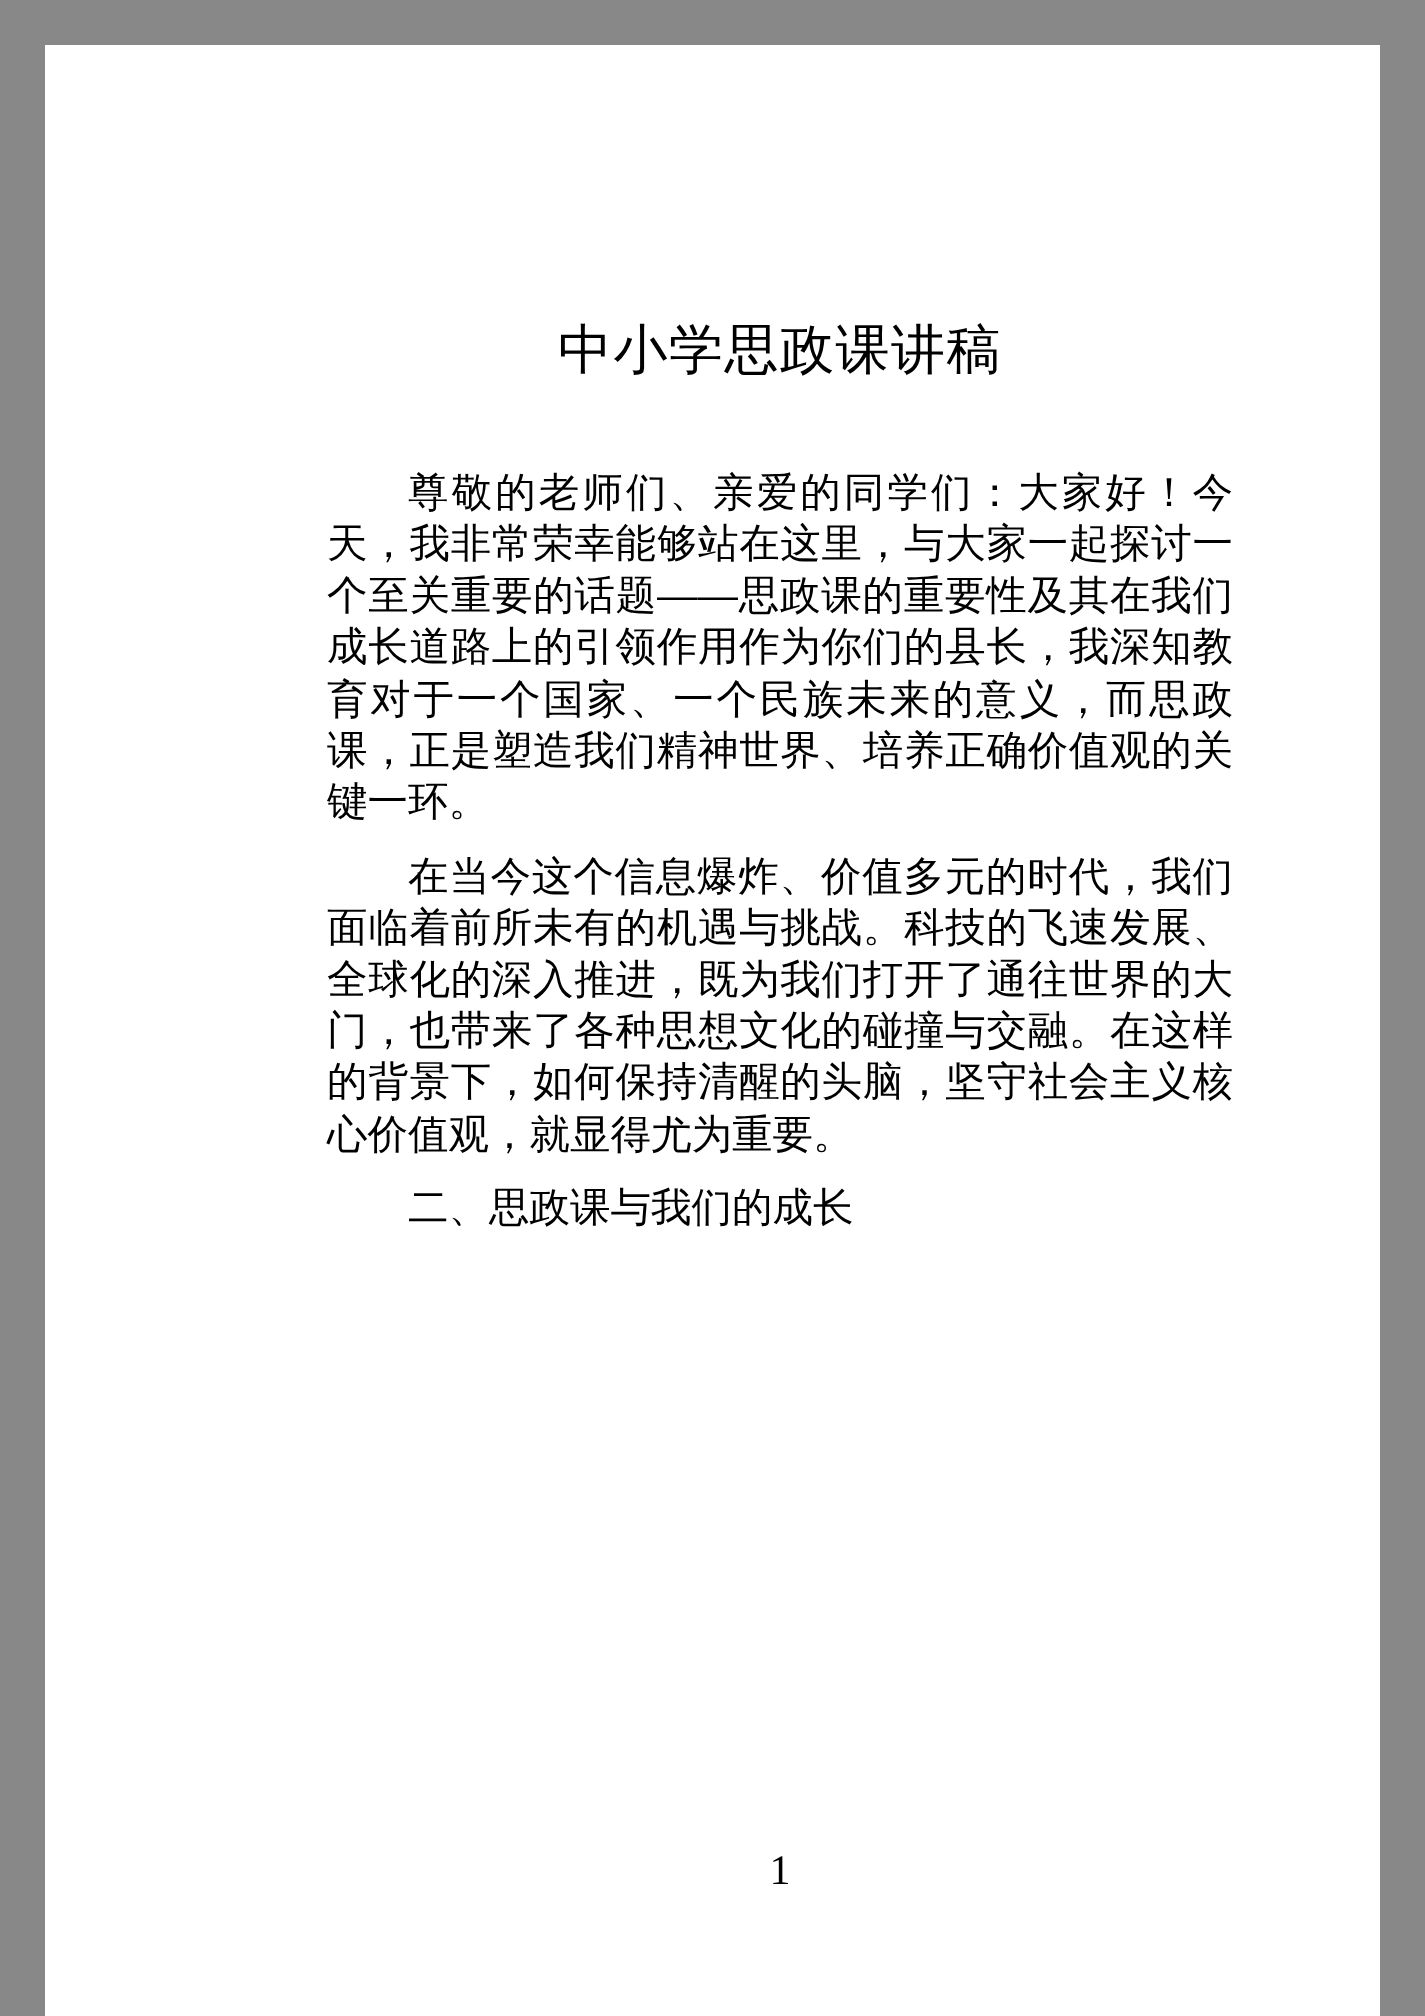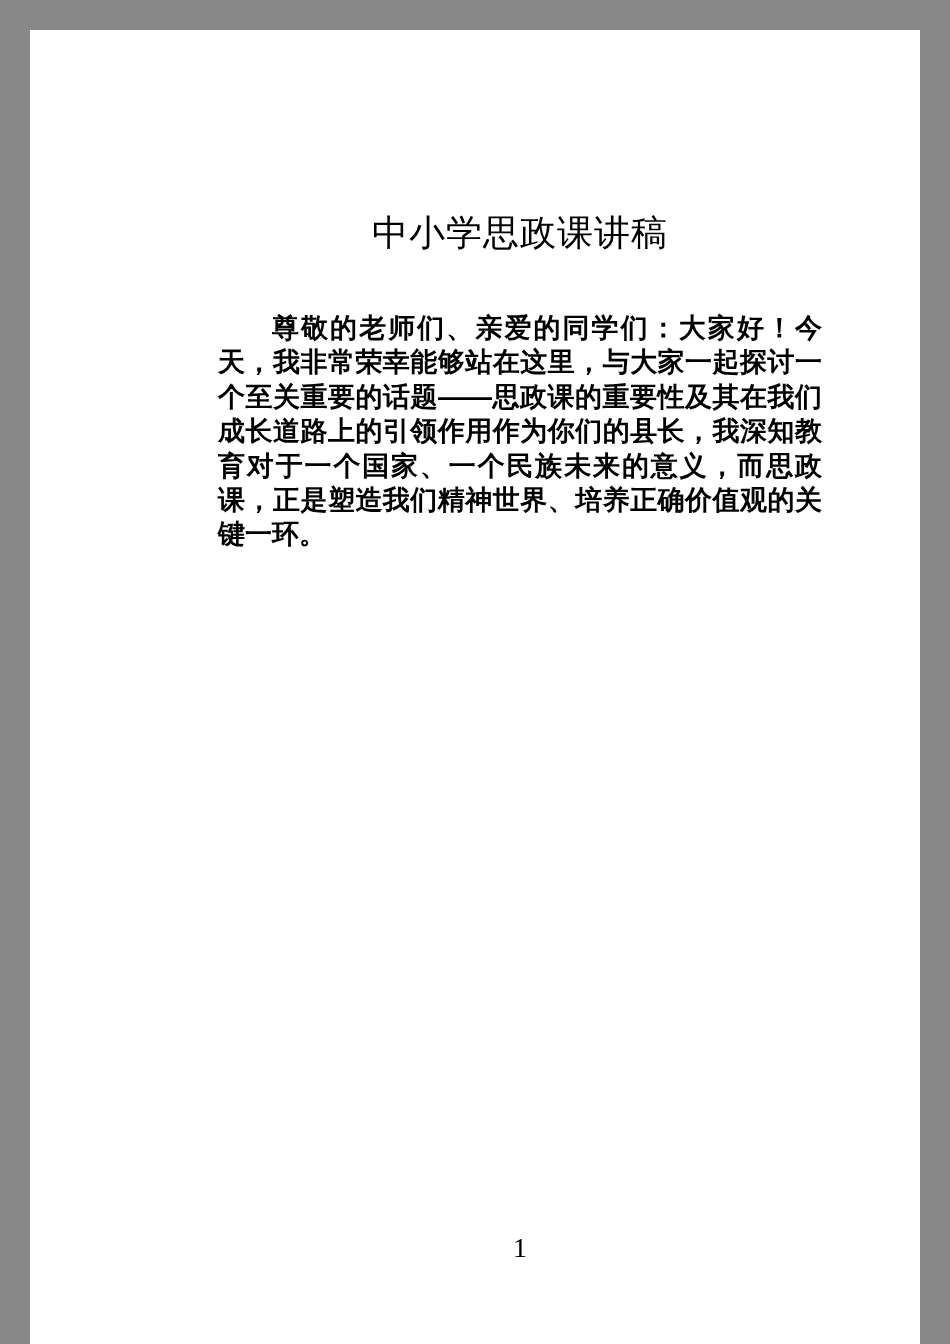--- a/index.html
+++ b/index.html
@@ -30,37 +30,38 @@
   }
   .body-text .para {
     font-size: 27px;
     line-height: 34.4px;
     text-align: justify;
     text-justify: inter-ideograph;
     text-indent: 2em;
   }
   .body-text .para.first {
     margin-top: 56px;
-    font-weight: bold;
   }
   .page-number {
     position: absolute;
     top: 1186px;
     left: 0;
     width: 100%;
     text-align: center;
     font-family: "Liberation Serif", serif;
     font-size: 28px;
     line-height: 34px;
   }
 </style>
 </head>
 <body>
 
 <div class="page">
   <div class="content">
     <h1 class="doc-title">中小学思政课讲稿</h1>
     <div class="body-text">
       <p class="para first">尊敬的老师们、亲爱的同学们：大家好！今天，我非常荣幸能够站在这里，与大家一起探讨一个至关重要的话题——思政课的重要性及其在我们成长道路上的引领作用作为你们的县长，我深知教育对于一个国家、一个民族未来的意义，而思政课，正是塑造我们精神世界、培养正确价值观的关键一环。</p>
+      <p class="para">在当今这个信息爆炸、价值多元的时代，我们面临着前所未有的机遇与挑战。科技的飞速发展、全球化的深入推进，既为我们打开了通往世界的大门，也带来了各种思想文化的碰撞与交融。在这样的背景下，如何保持清醒的头脑，坚守社会主义核心价值观，就显得尤为重要。</p>
+      <p class="para">二、思政课与我们的成长</p>
     </div>
   </div>
   <div class="page-number">1</div>
 </div>
 
 </body></html>

